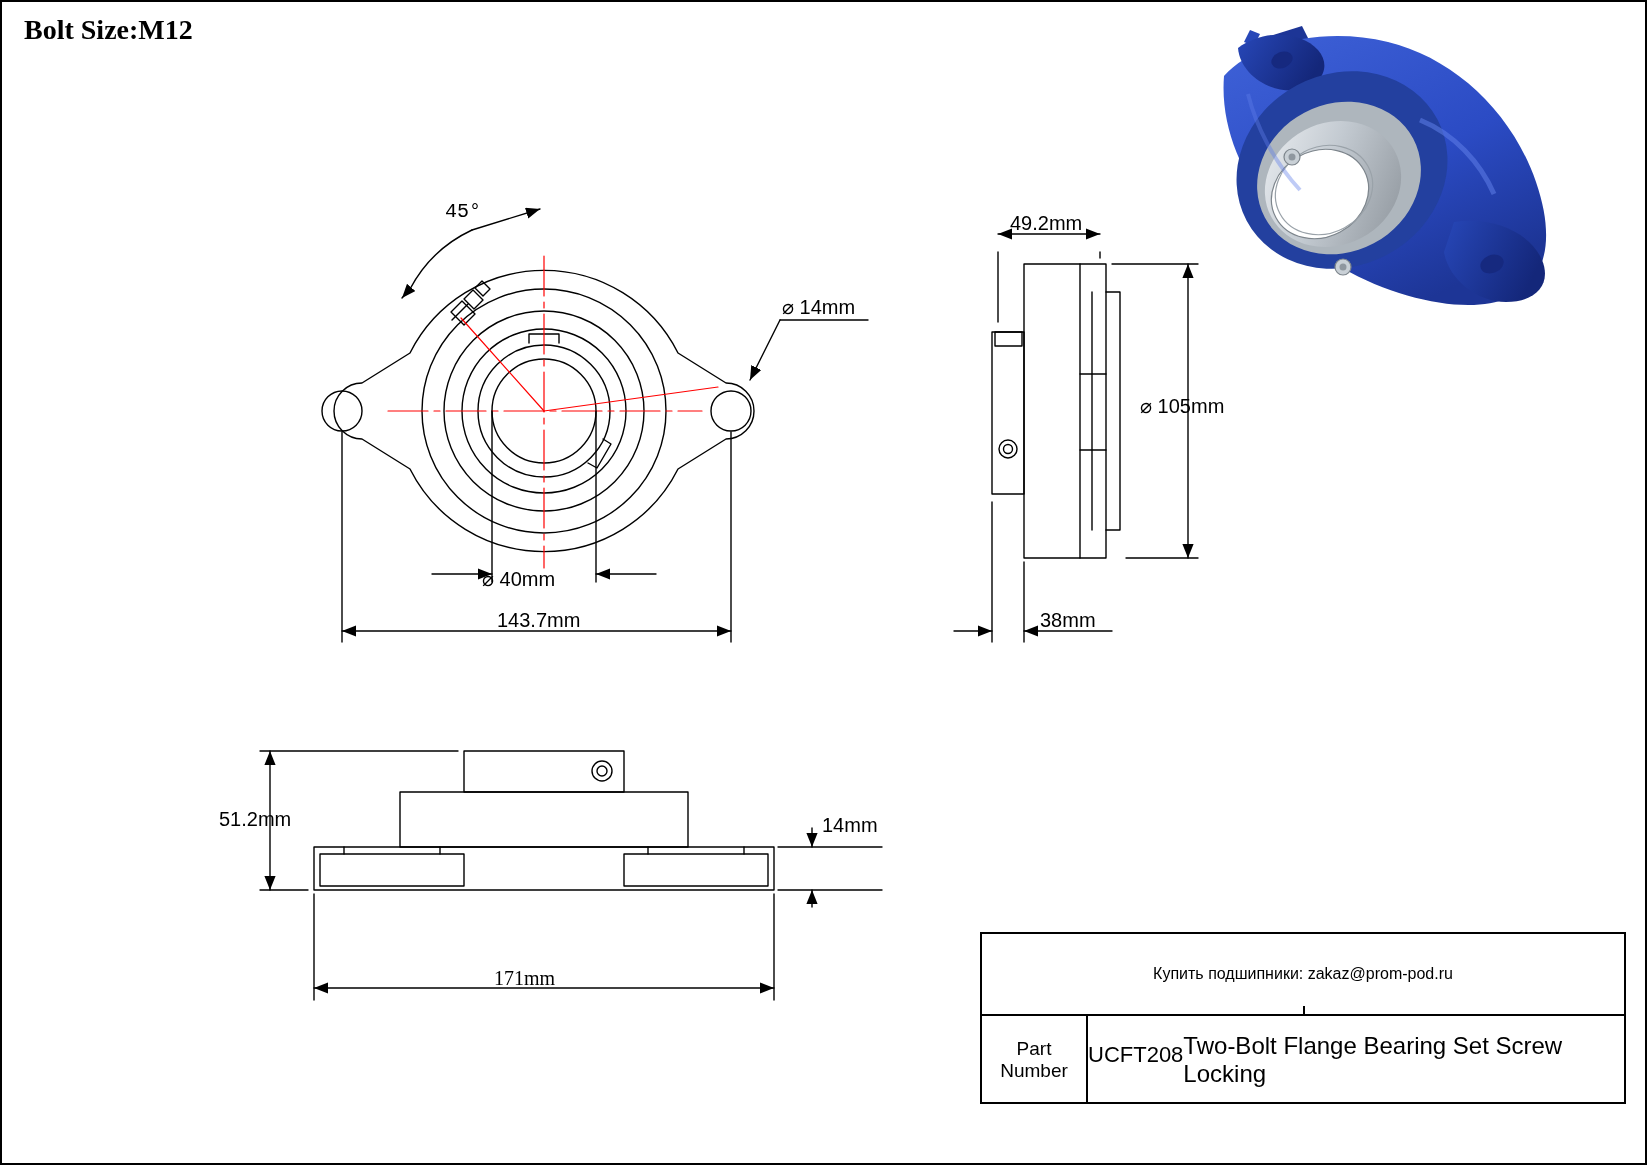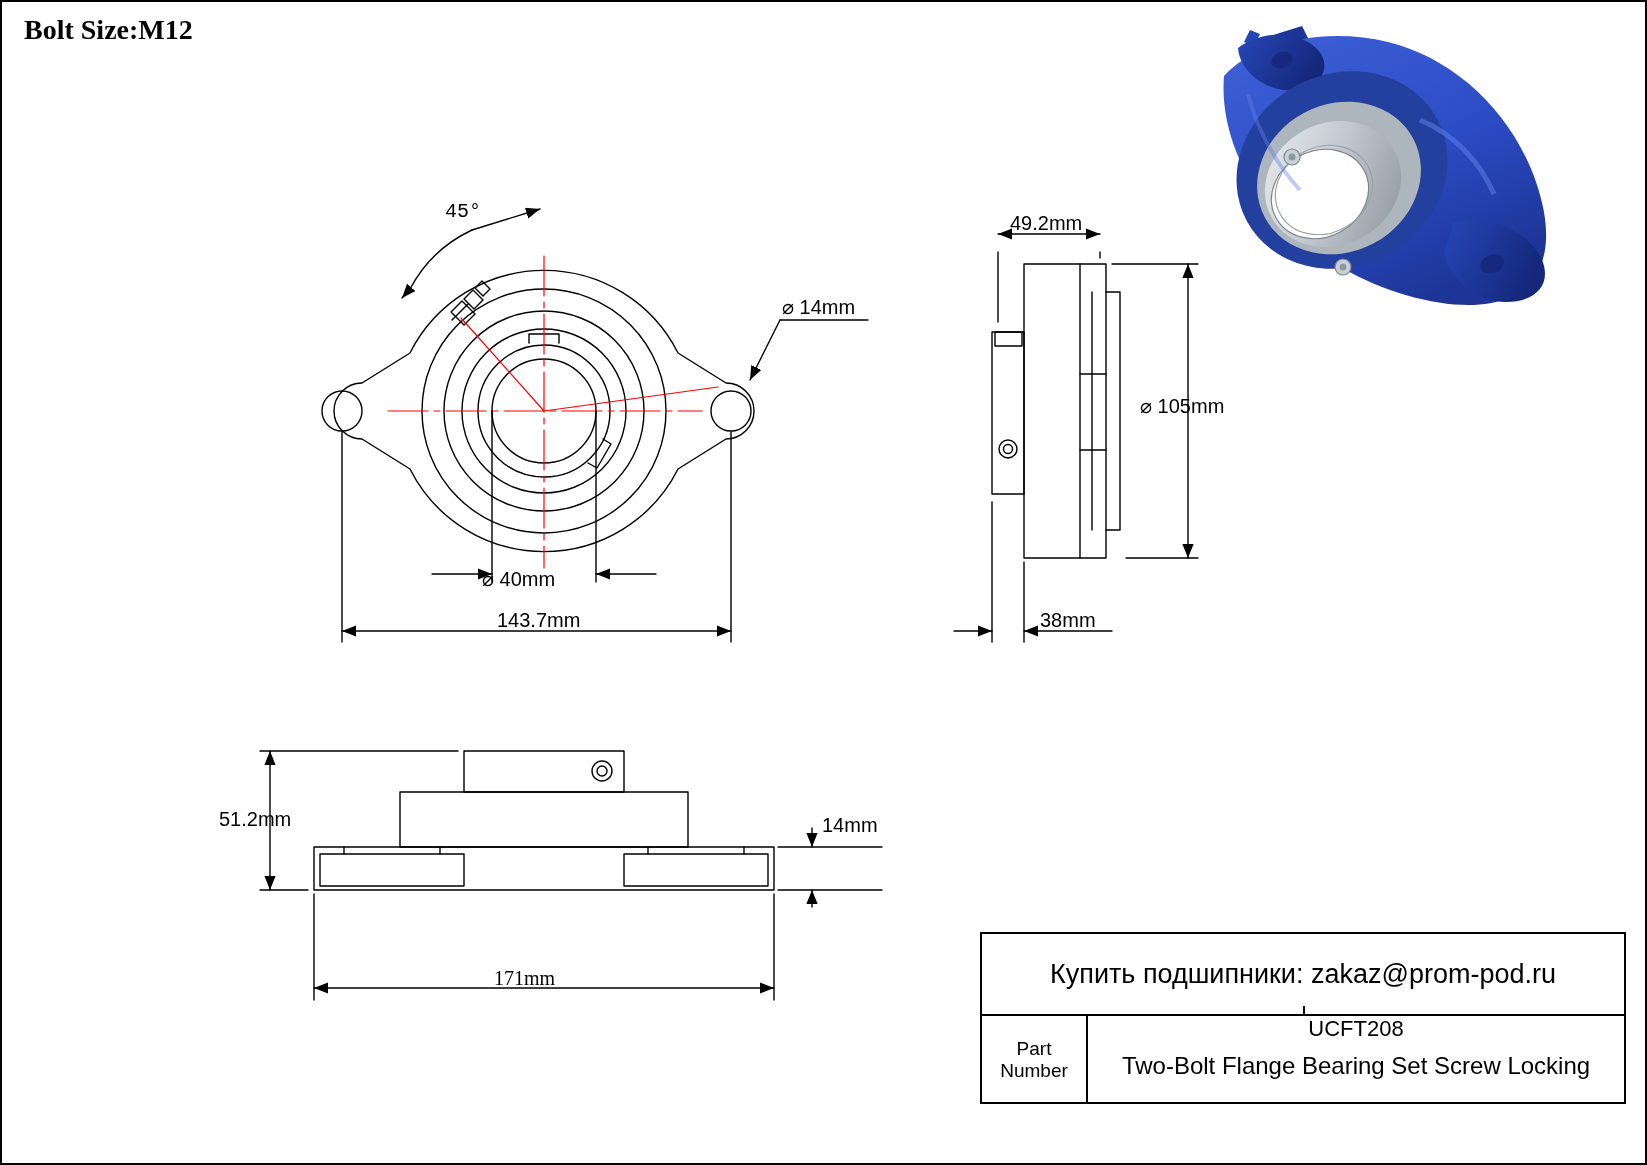--- a/index.html
+++ b/index.html
@@ -62,21 +62,21 @@
     left: 0; top: 0;
     width: 100%;
     height: 82px;
     border-bottom: 2px solid #000;
     box-sizing: border-box;
     display: flex;
     align-items: center;
     justify-content: center;
   }
   #tb-email {
-    font-size: 27px;
+    font-size: 16px;
     text-align: center;
   }
   #tb-bottom {
     position: absolute;
     left: 0; top: 82px;
     width: 100%;
     height: 88px;
     display: flex;
   }
   #tb-label-cell {
@@ -86,21 +86,20 @@
     display: flex;
     flex-direction: column;
     align-items: center;
     justify-content: center;
     font-size: 19px;
     line-height: 22px;
   }
   #tb-value-cell {
     flex: 1;
     display: flex;
-    flex-direction: column;
     align-items: center;
     justify-content: flex-start;
   }
   #tb-partnumber {
     font-size: 22px;
     margin-bottom: 10px;
   }
   #tb-desc {
     font-size: 24px;
   }

